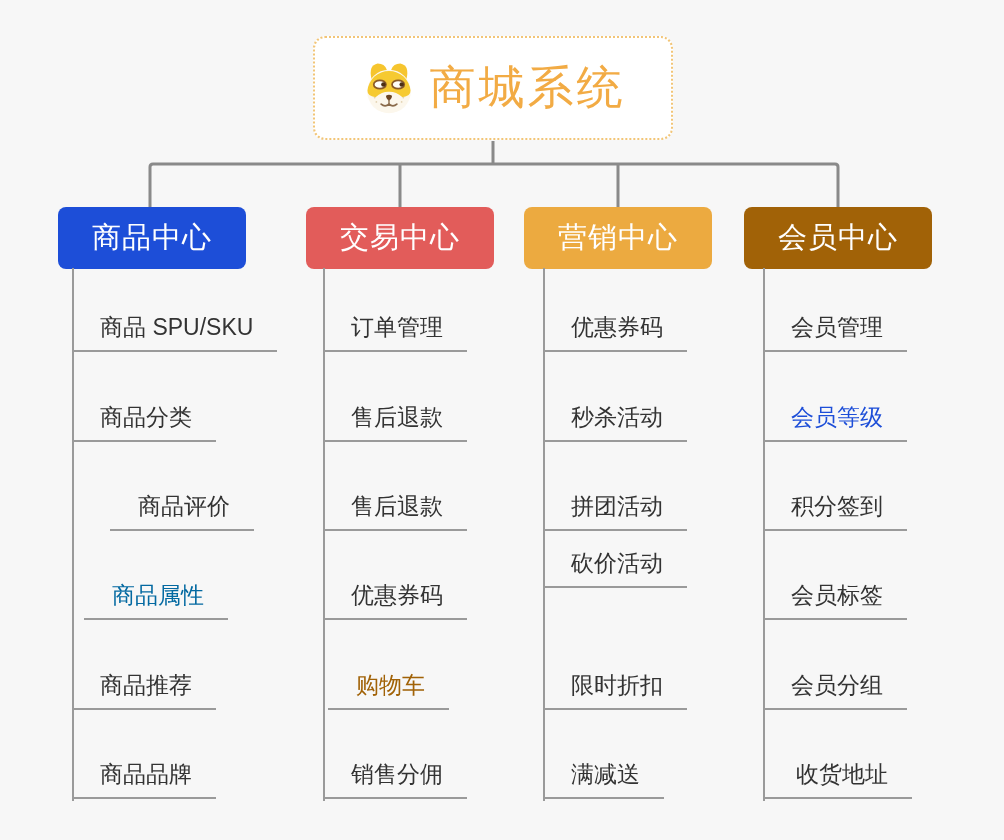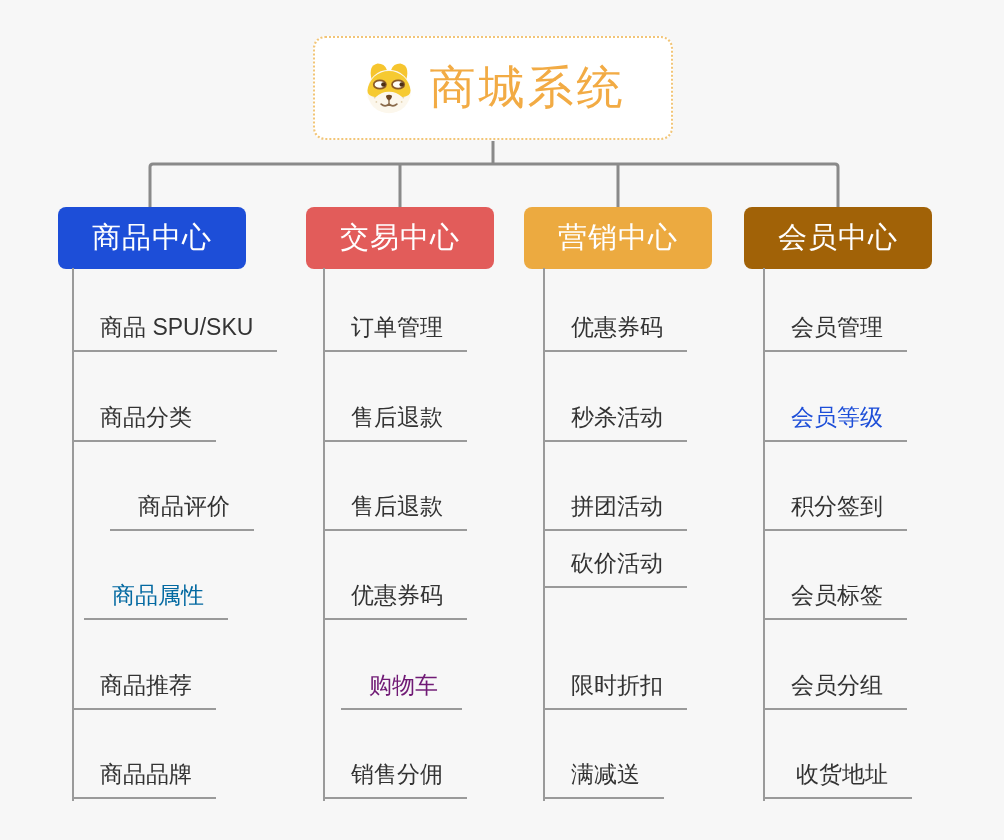--- a/index.html
+++ b/index.html
@@ -65,21 +65,21 @@
       <div class="leaf" style="left: 72px; top: 491px; color: rgb(51, 51, 51); border-bottom-color: rgb(154, 154, 154); margin-left: 38px;">商品评价</div>
       <div class="leaf" style="left: 84px; top: 580px; color: #0369a1; border-bottom-color: rgb(154, 154, 154);">商品属性</div>
       <div class="leaf" style="left: 72px; top: 670px; color: rgb(51, 51, 51); border-bottom-color: rgb(154, 154, 154);">商品推荐</div>
       <div class="leaf" style="left: 72px; top: 759px; color: rgb(51, 51, 51); border-bottom-color: rgb(154, 154, 154);">商品品牌</div>
       <div class="branch-node" style="left: 306px; background: rgb(226, 92, 90);">交易中心</div>
       <div class="trunk" style="left: 323px; top: 268px; height: 533px; background: rgb(154, 154, 154);"></div>
       <div class="leaf" style="left: 323px; top: 312px; color: rgb(51, 51, 51); border-bottom-color: rgb(154, 154, 154);">订单管理</div>
       <div class="leaf" style="left: 323px; top: 402px; color: rgb(51, 51, 51); border-bottom-color: rgb(154, 154, 154);">售后退款</div>
       <div class="leaf" style="left: 323px; top: 491px; color: rgb(51, 51, 51); border-bottom-color: rgb(154, 154, 154);">售后退款</div>
       <div class="leaf" style="left: 323px; top: 580px; color: rgb(51, 51, 51); border-bottom-color: rgb(154, 154, 154);">优惠券码</div>
-      <div class="leaf" style="left: 341px; top: 670px; color: #701a75; border-bottom-color: rgb(154, 154, 154); text-align: right;">购物车</div>
+      <div class="leaf" style="left: 328px; top: 670px; color: #a16207; border-bottom-color: rgb(154, 154, 154); text-align: right;">购物车</div>
       <div class="leaf" style="left: 323px; top: 759px; color: rgb(51, 51, 51); border-bottom-color: rgb(154, 154, 154);">销售分佣</div>
       <div class="branch-node" style="left: 524px; background: rgb(236, 170, 64);">营销中心</div>
       <div class="trunk" style="left: 543px; top: 268px; height: 533px; background: rgb(154, 154, 154);"></div>
       <div class="leaf" style="left: 543px; top: 312px; color: rgb(51, 51, 51); border-bottom-color: rgb(154, 154, 154);">优惠券码</div>
       <div class="leaf" style="left: 543px; top: 402px; color: rgb(51, 51, 51); border-bottom-color: rgb(154, 154, 154);">秒杀活动</div>
       <div class="leaf" style="left: 543px; top: 491px; color: rgb(51, 51, 51); border-bottom-color: rgb(154, 154, 154);">拼团活动</div>
       <div class="leaf" style="left: 543px; top: 548px; color: rgb(51, 51, 51); border-bottom-color: rgb(154, 154, 154);">砍价活动</div>
       <div class="leaf" style="left: 543px; top: 670px; color: rgb(51, 51, 51); border-bottom-color: rgb(154, 154, 154);">限时折扣</div>
       <div class="leaf" style="left: 543px; top: 759px; color: rgb(51, 51, 51); border-bottom-color: rgb(154, 154, 154);">满减送</div>
       <div class="branch-node" style="left: 744px; background: #a16207;">会员中心</div>

